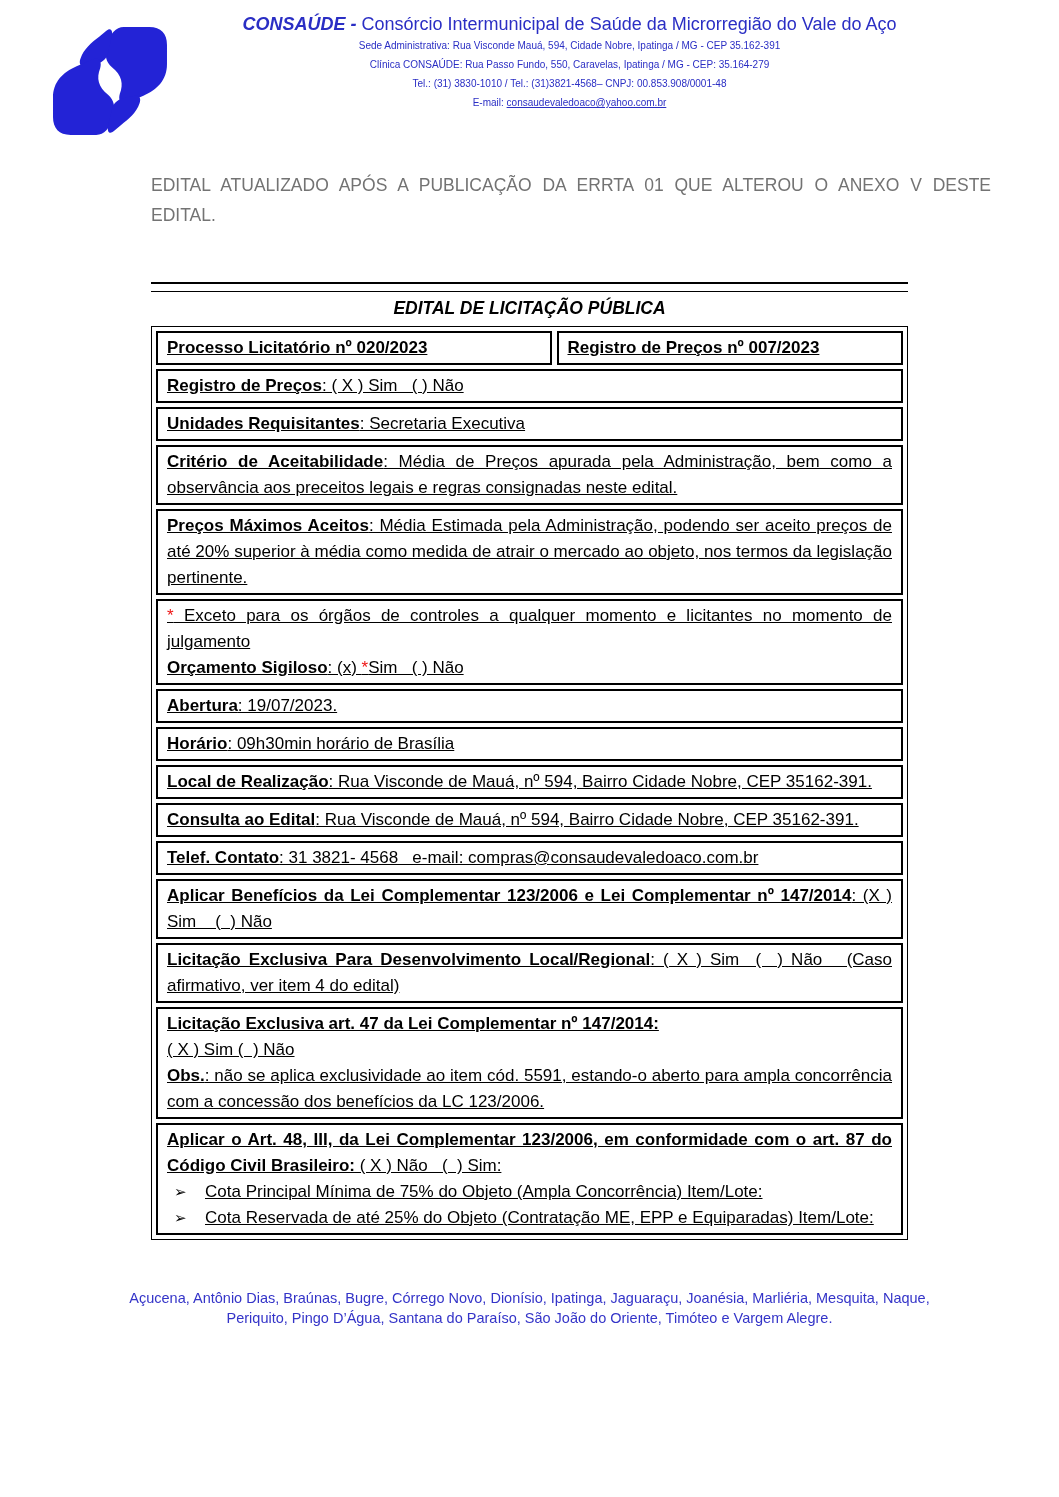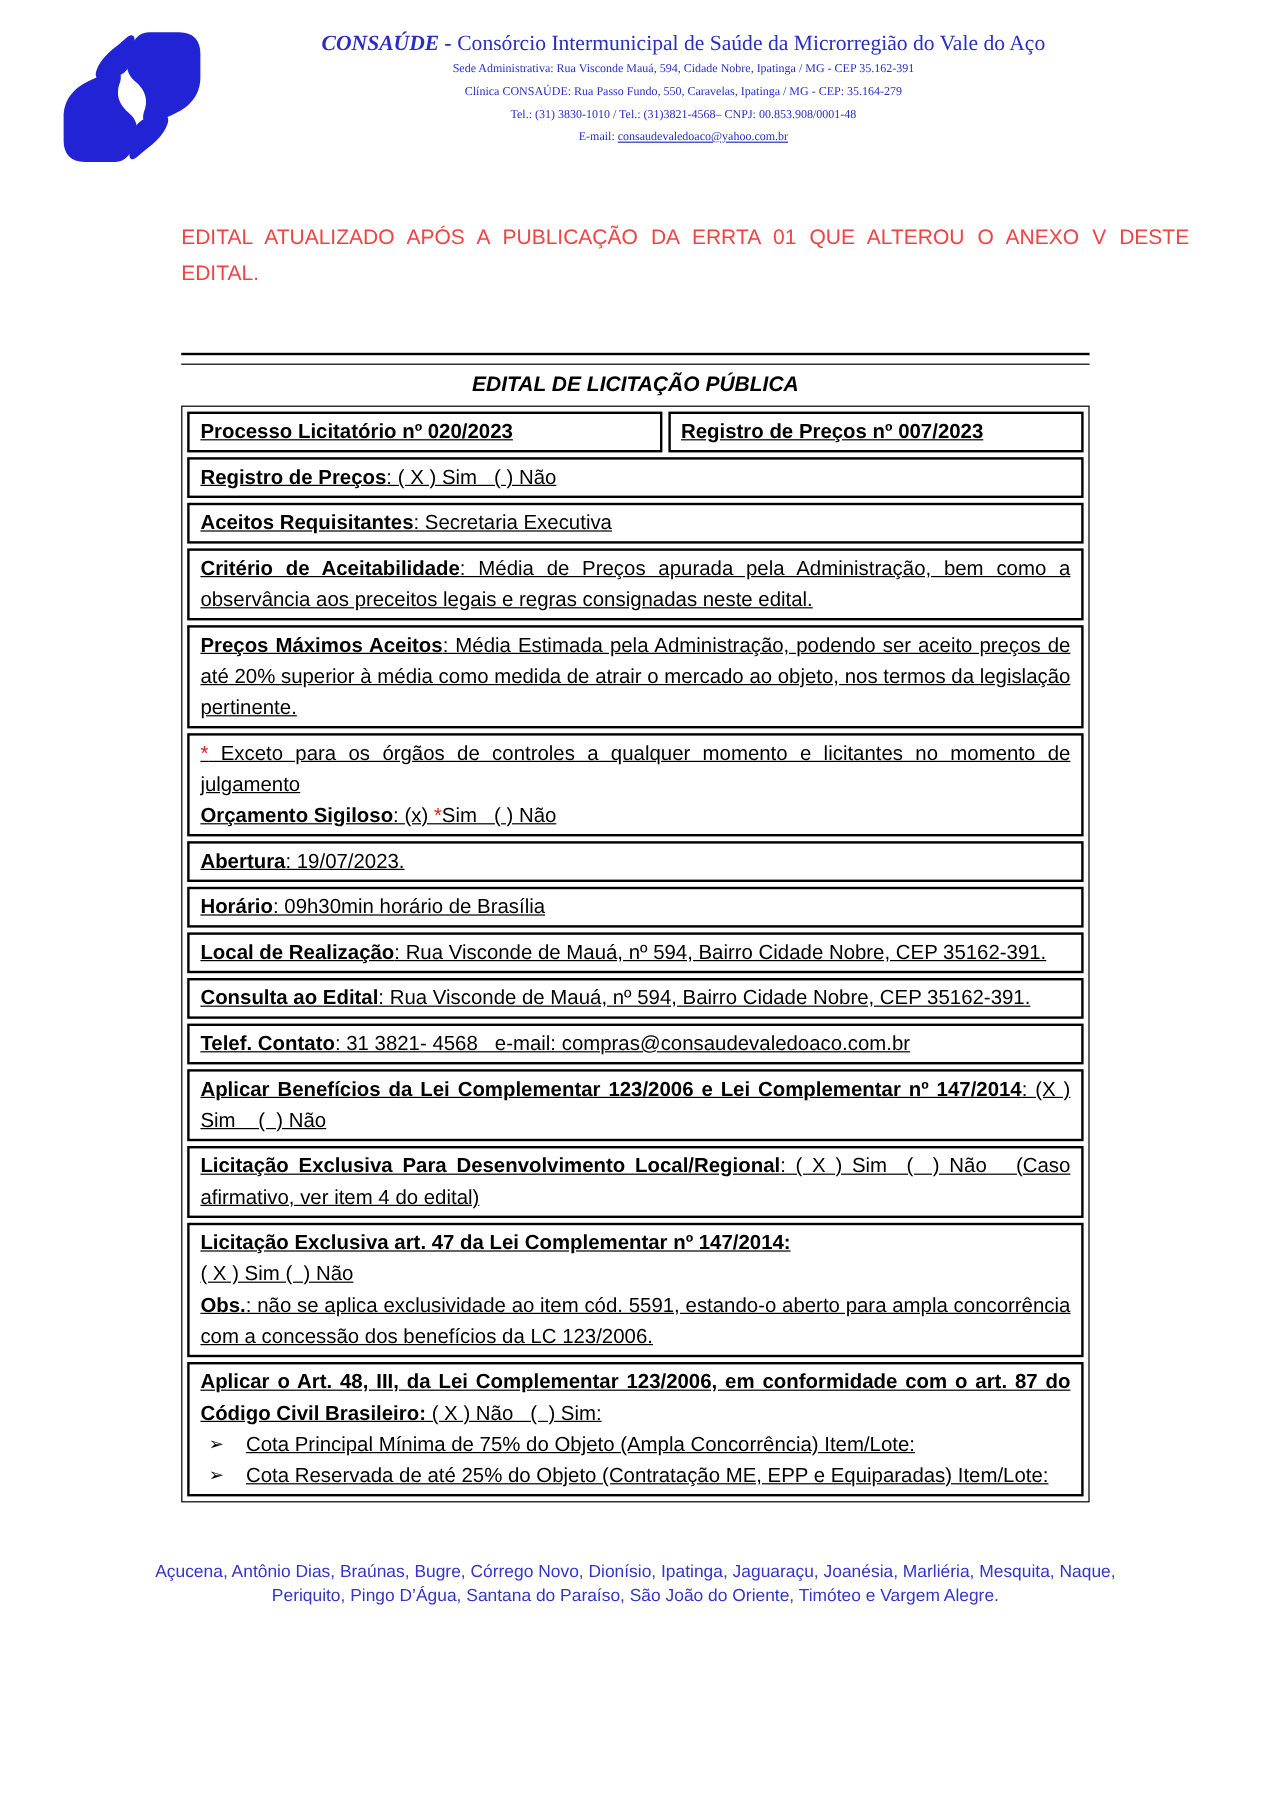--- a/index.html
+++ b/index.html
@@ -6,32 +6,32 @@
   body {
     width: 1059px; height: 1497px;
     background: #ffffff;
     font-family: "Liberation Sans", sans-serif;
     color: #000;
     position: relative;
     overflow: hidden;
   }
 
   
-  .letterhead { position: relative; padding-top: 24px; min-height: 118px; font-family: Liberation Serif, serif; }
+  .letterhead { position: relative; padding-top: 12px; min-height: 118px; }
   .logo { position: absolute; left: 49px; top: 25px; width: 122px; height: 112px; }
   .head-text { text-align: center; color: #2a2ec4; padding: 0 40px 0 120px; }
   .org-line { font-size: 18px; line-height: 24px; }
   .org-bold { font-weight: bold; font-style: italic; }
   .addr-line { font-size: 10px; line-height: 19px; }
   .email-link { color: #2a2ec4; text-decoration: underline; cursor: pointer; }
 
   
   .notice {
     margin: 40px 68px 0 151px;
-    color: #ef4444;
+    color: #737373;
     font-size: 17.5px;
     line-height: 30px;
     text-align: justify;
     word-spacing: 4px;
   }
   .notice::after { content: ""; display: inline-block; width: 100%; }
 
   
   .table-wrap { margin: 22px 151px 0 151px; width: 757px; box-sizing: border-box; }
   .dbl-rule { height: 7px; border-top: 2px solid #000; border-bottom: 1px solid #000; }
@@ -105,21 +105,21 @@
       <div class="row-split">
         <div class="cell cell-left"><span class="lbl">Processo Licitatório nº 020/2023</span></div>
         <div class="cell cell-right"><span class="lbl">Registro de Preços nº 007/2023</span></div>
       </div>
 
       <div class="cell">
         <span class="lbl">Registro de Preços</span><span>: ( X ) Sim &nbsp; ( ) Não</span>
       </div>
 
       <div class="cell">
-        <span class="lbl">Aceitos Requisitantes</span><span>: Secretaria Executiva</span>
+        <span class="lbl">Unidades Requisitantes</span><span>: Secretaria Executiva</span>
       </div>
 
       <div class="cell">
         <span class="lbl">Critério de Aceitabilidade</span><span>: Média de Preços apurada pela Administração, bem como a observância aos preceitos legais e regras consignadas neste edital.</span>
       </div>
 
       <div class="cell">
         <span class="lbl">Preços Máximos Aceitos</span><span>: Média Estimada pela Administração, podendo ser aceito preços de até 20% superior à média como medida de atrair o mercado ao objeto, nos termos da legislação pertinente.</span>
       </div>
 

